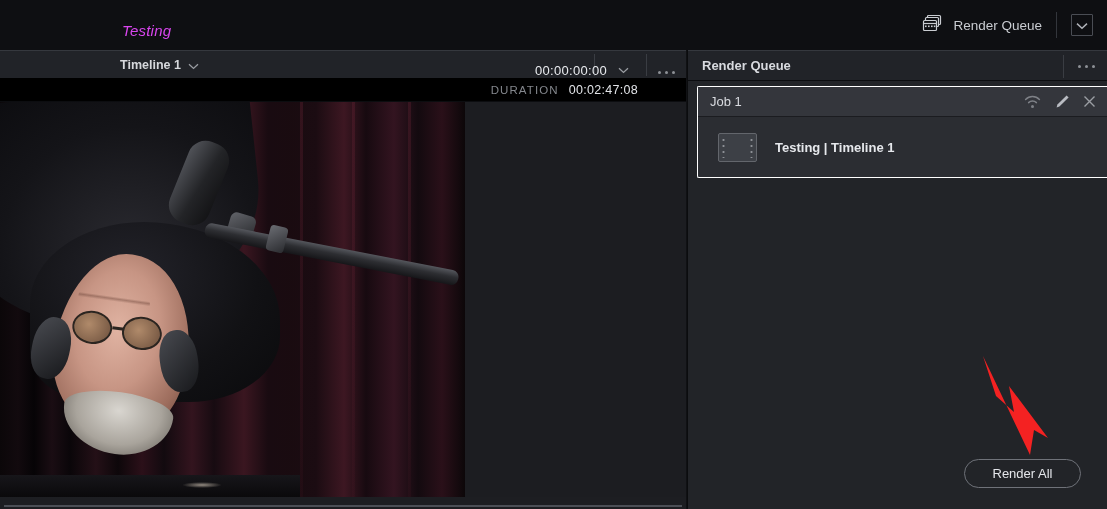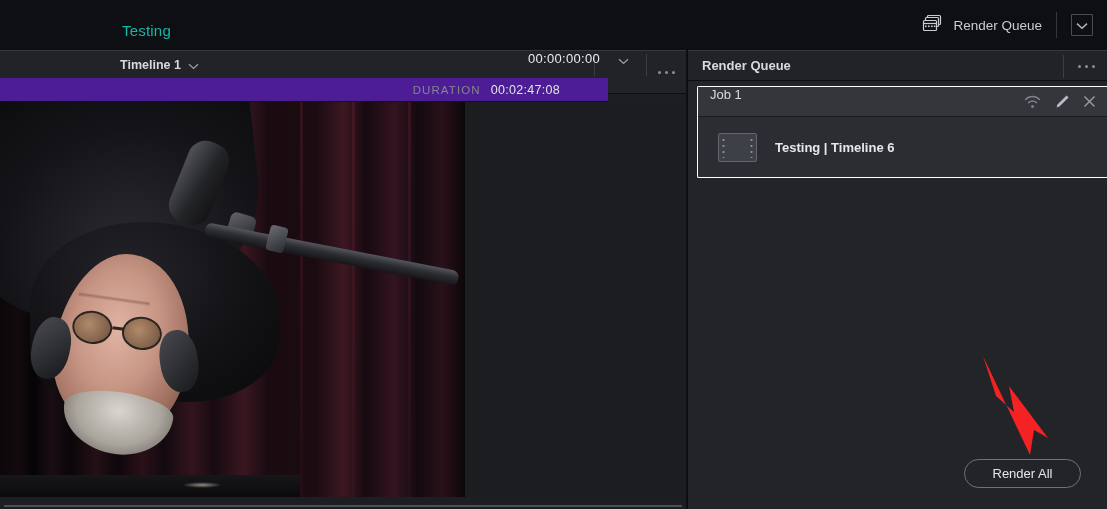--- a/index.html
+++ b/index.html
@@ -16,22 +16,23 @@
   }
 
   
   .topbar {
     position: absolute; left: 0; top: 0; width: 1107px; height: 50px;
     background: #0e0f12;
     display: flex; align-items: center;
   }
   .app-title {
     position: absolute; left: 122px; top: 23px;
-    font-size: 15px; color: #14b8a6; letter-spacing: .2px;
+    font-size: 15px; color: #d946ef; letter-spacing: .2px;
     line-height: 1;
+    font-style: italic;
   }
   .topbar-right {
     position: absolute; right: 0; top: 0; height: 50px;
     display: flex; align-items: center; gap: 0;
   }
   .rq-btn {
     display: flex; align-items: center; gap: 10px;
     padding: 0 14px 0 10px; height: 50px; cursor: pointer;
   }
   .rq-btn-label { font-size: 13.5px; color: #c9ccd1; }
@@ -56,38 +57,38 @@
     border-bottom: 1px solid #0c0d10;
     display: flex; align-items: center;
   }
   .tl-name {
     position: absolute; left: 120px; top: 0; height: 27px;
     display: flex; align-items: center; gap: 7px; cursor: pointer;
   }
   .tl-name-label { font-size: 12.5px; color: #d6d8dc; font-weight: bold; }
   .tc-group {
     position: absolute; right: 57px; top: 0; height: 27px;
-    display: flex; align-items: flex-start; gap: 18px; cursor: pointer;
+    display: flex; align-items: flex-end; gap: 11px; cursor: pointer;
   }
   .tc-label {
     font-size: 13px; color: #e8eaee;
     font-family: "Liberation Sans", sans-serif; letter-spacing: .3px;
   }
   .vh-divider {
     position: absolute; top: 3px; width: 1px; height: 22px; background: #3a3d43;
   }
   .dots-btn {
     position: absolute; height: 27px; display: flex; align-items: center;
     justify-content: center; gap: 4px; cursor: pointer;
   }
   .dot { width: 3px; height: 3px; border-radius: 50%; background: #8d9096; }
 
   .duration-bar {
-    position: absolute; left: 0; top: 28px; width: 608px; height: 24px;
-    background: #4c1d95;
+    position: absolute; left: 0; top: 28px; width: 686px; height: 24px;
+    background: #000000;
     border-bottom: 1px solid #0c0d10;
     display: flex; align-items: center; justify-content: flex-end;
   }
   .dur-label {
     font-size: 11.5px; color: #84878d; letter-spacing: 1.1px;
     margin-right: 10px;
   }
   .dur-value {
     font-size: 12.5px; color: #e2e4e8; margin-right: 48px; letter-spacing: .3px;
   }
@@ -238,21 +239,21 @@
 
   .job-card {
     position: absolute; left: 9px; top: 36px; width: 411px; height: 92px;
     border: 1px solid #ffffff; border-right: none;
     background: #2b2d32; border-radius: 2px 0 0 2px;
   }
   .job-head {
     position: absolute; left: 0; top: 0; right: 0; height: 30px;
     background: #34363c;
     border-bottom: 1px solid #1b1c20;
-    display: flex; align-items: flex-start;
+    display: flex; align-items: center;
   }
   .job-name {
     margin-left: 12px; font-size: 13px; color: #d9dbe0;
   }
   .job-icons {
     position: absolute; right: 12px; top: 0; height: 29px;
     display: flex; align-items: center; gap: 13px;
   }
   .job-icons .ji { cursor: pointer; display: flex; align-items: center; }
   .job-body {
@@ -433,21 +434,21 @@
           <span class="ji">
             <svg width="13" height="13" viewBox="0 0 13 13">
               <path d="M1.5 1.5 L11.5 11.5 M11.5 1.5 L1.5 11.5" stroke="#9b9ea4" stroke-width="1.4"></path>
             </svg>
           </span>
         </div>
       </div>
       <div class="job-body">
         <div class="film-thumb"></div>
         <div class="job-texts">
-          <span class="job-title">Testing | Timeline 6</span>
+          <span class="job-title">Testing | Timeline 1</span>
         </div>
       </div>
     </div>
 
     <div class="render-all">Render All</div>
   </div>
 
   <svg class="arrow-overlay" viewBox="0 0 1107 509">
     <path d="M983 356 L1030 455 L1034 430 L1048 438 L1009 386 L1014 412 L996 396 Z" fill="#F42222"></path>
   </svg>

